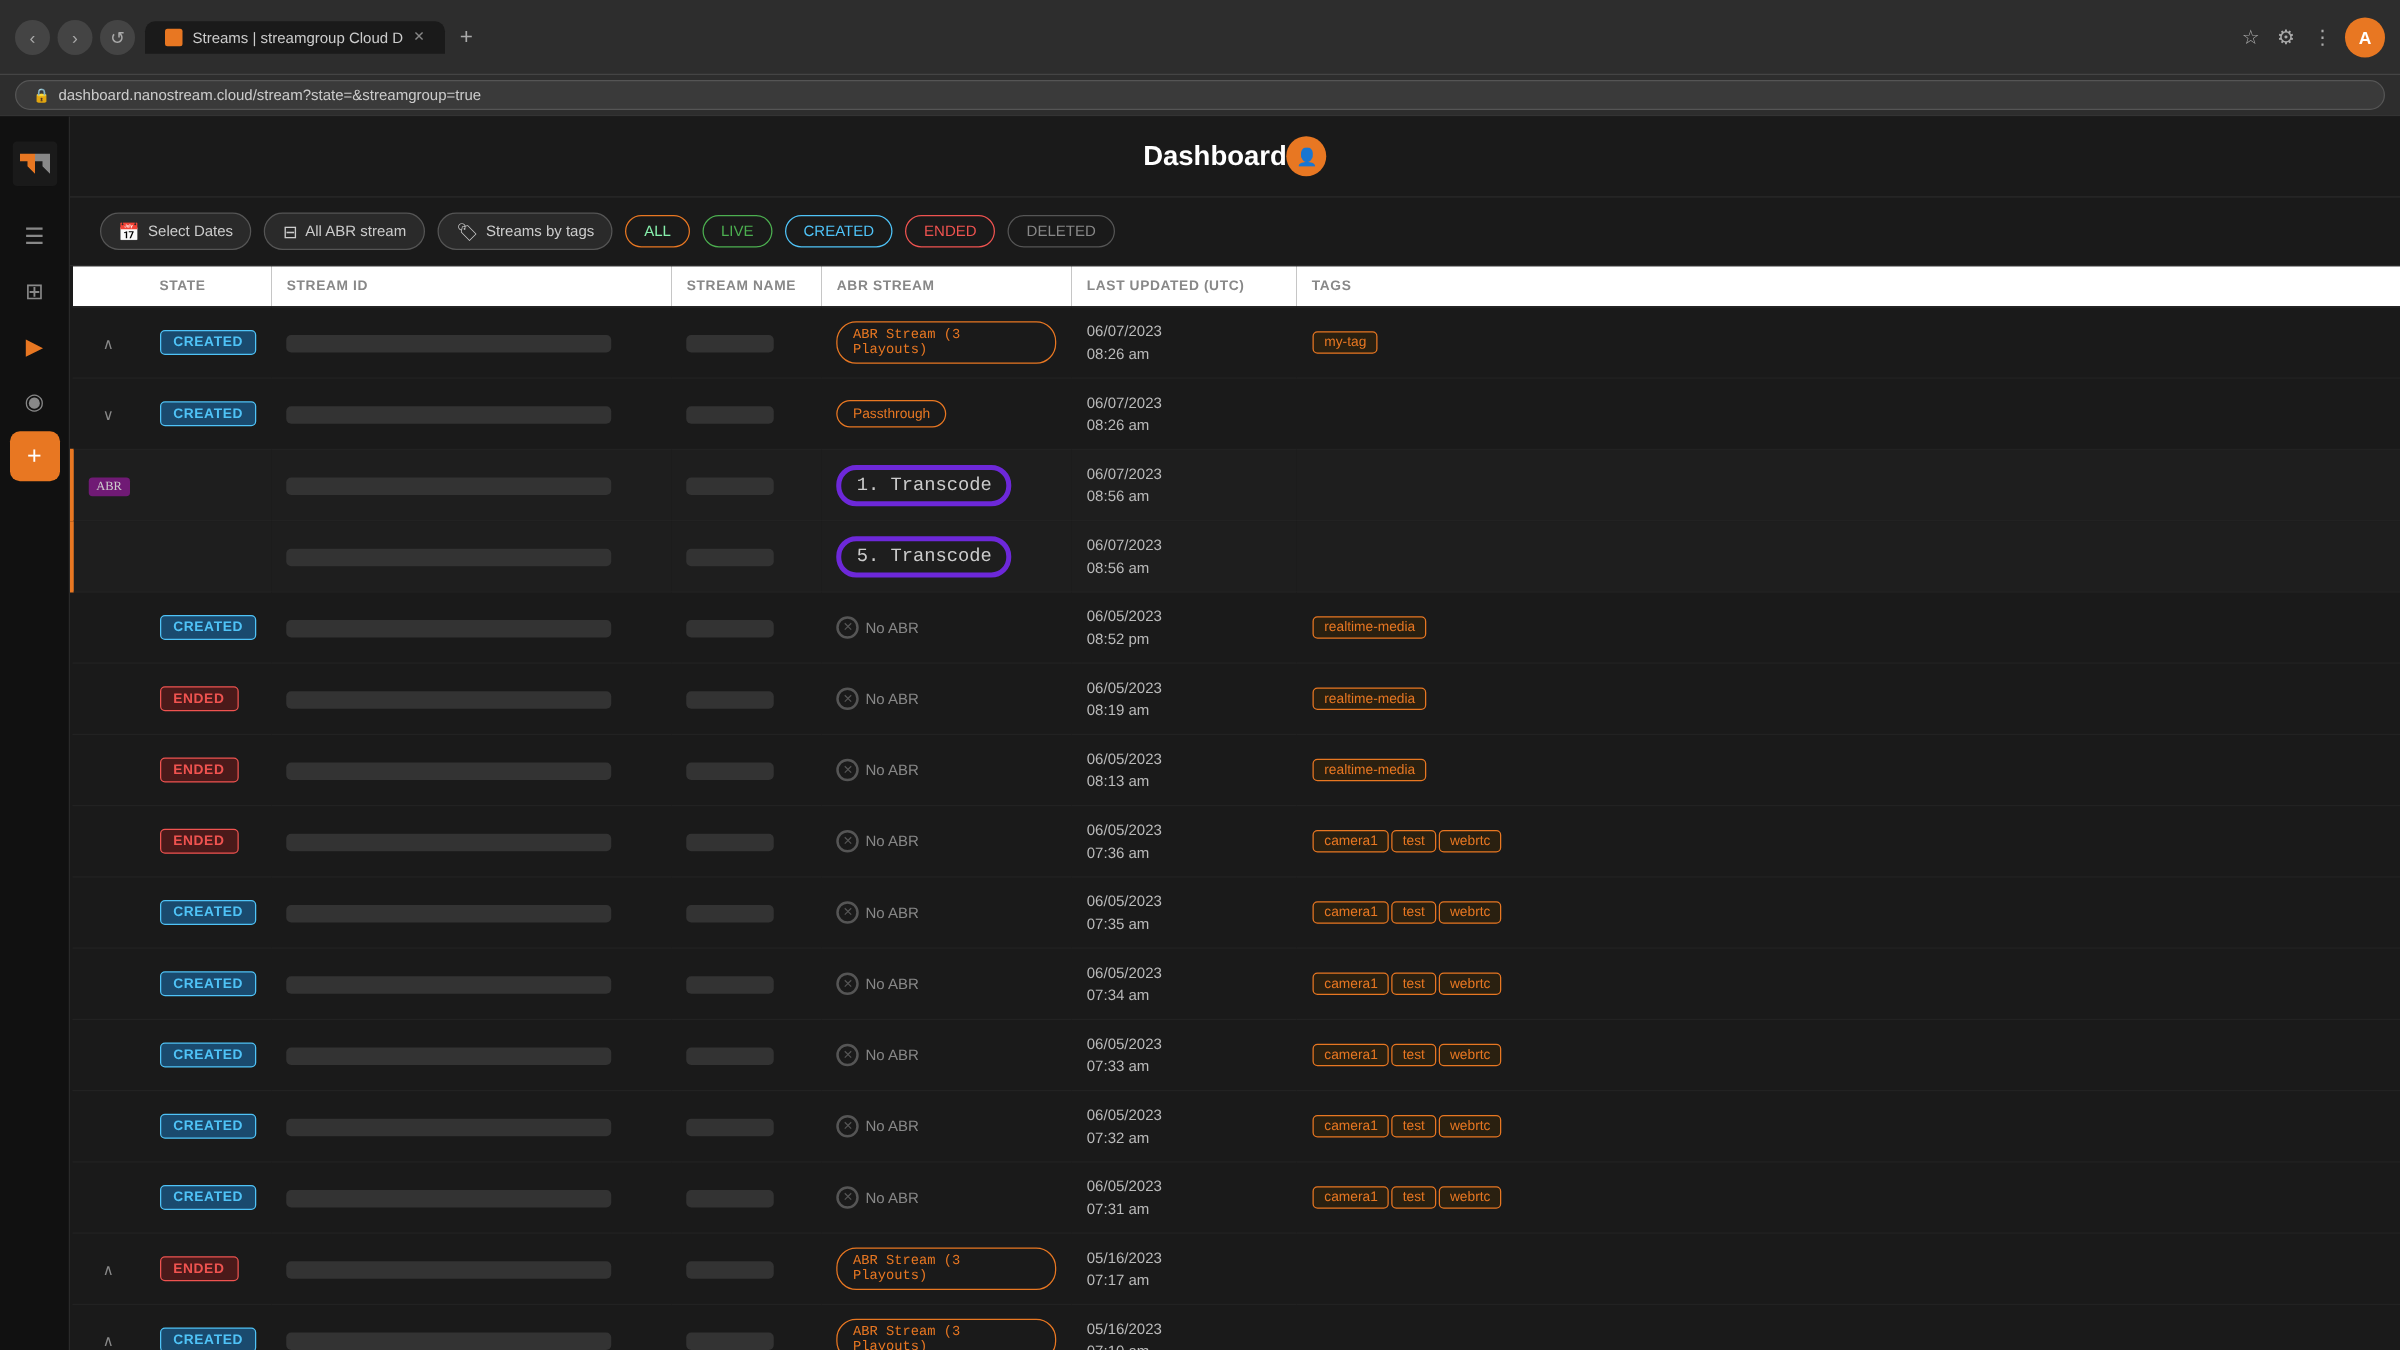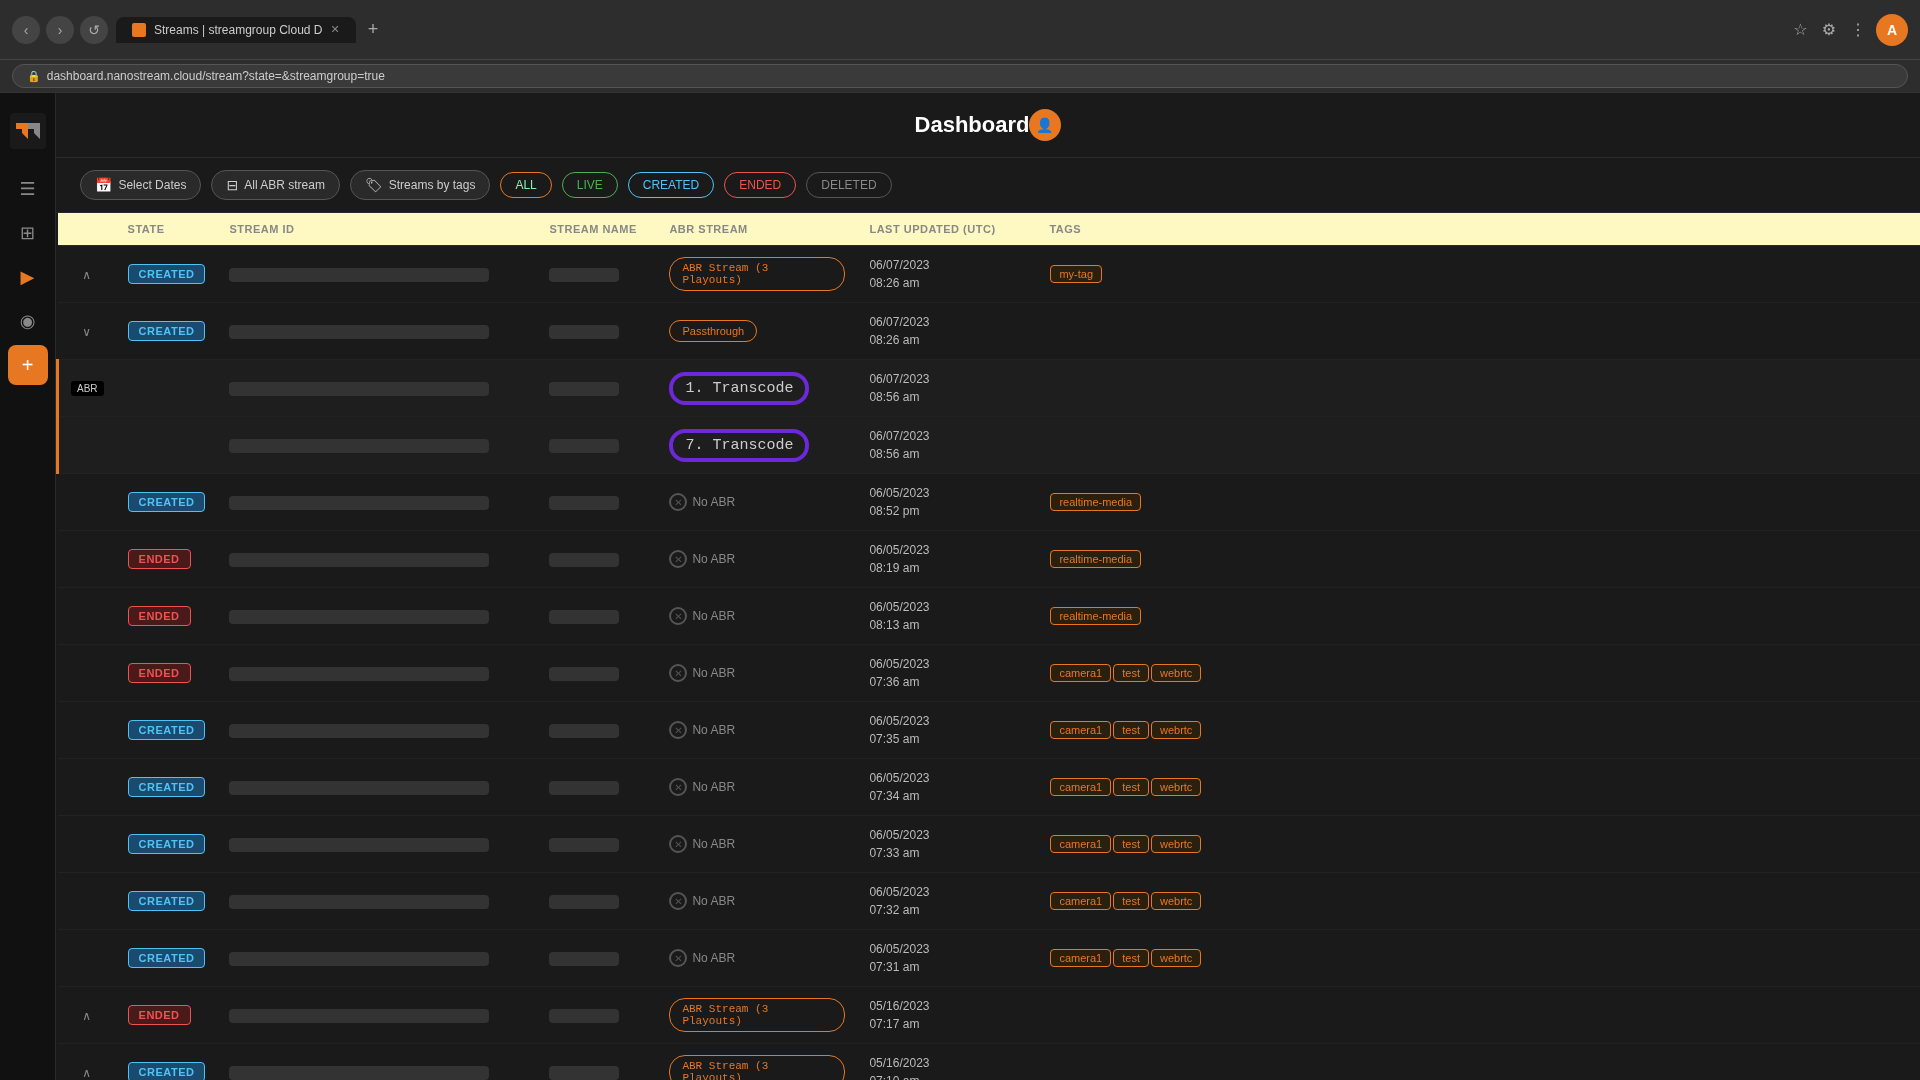--- a/index.html
+++ b/index.html
@@ -231,21 +231,21 @@
     .table-container {
       flex: 1;
       overflow-y: auto;
       overflow-x: hidden;
     }
     .stream-table {
       width: 100%;
       border-collapse: collapse;
     }
     .stream-table thead th {
-      background: #fef9c3;
+      background: #ffffff;
       color: #888;
       font-size: 11px;
       font-weight: 600;
       letter-spacing: 0.5px;
       text-transform: uppercase;
       padding: 10px 12px;
       text-align: left;
       border-bottom: 1px solid #2a2a2a;
       position: sticky;
       top: 0;
@@ -334,26 +334,27 @@
     
     .expand-icon {
       cursor: pointer;
       color: #888;
       font-size: 12px;
       padding: 4px;
     }
 
     
     .abr-label {
-      background: #000000;
+      background: #701a75;
       color: #ccc;
       font-size: 10px;
       padding: 2px 6px;
       border-radius: 3px;
       display: inline-block;
+      font-family: Liberation Serif, serif;
     }
 
     .timestamp {
       font-size: 12px;
       color: #bbb;
       line-height: 1.5;
     }
 
     .stream-id-cell {
       max-width: 320px;
@@ -538,21 +539,21 @@
               <td>
                 <div class="timestamp">06/07/2023<br>08:56 am</div>
               </td>
               <td></td>
             </tr>
             <tr style="border-left: 3px solid rgb(232, 119, 34); background: rgb(30, 30, 30);">
               <td style="text-align: center;"></td>
               <td></td>
               <td class="stream-id-cell"><div style="display: inline-block; background: rgb(51, 51, 51); border-radius: 4px; height: 14px; width: 260px; vertical-align: middle;"></div></td>
               <td class="stream-name-cell"><div style="display: inline-block; background: rgb(51, 51, 51); border-radius: 4px; height: 14px; width: 70px; vertical-align: middle;"></div></td>
-              <td><span class="transcode-badge">7. Transcode</span></td>
+              <td><span class="transcode-badge">5. Transcode</span></td>
               <td>
                 <div class="timestamp">06/07/2023<br>08:56 am</div>
               </td>
               <td></td>
             </tr>
             <tr>
               <td style="text-align: center;"></td>
               <td><span class="badge badge-created">CREATED</span></td>
               <td class="stream-id-cell"><div style="display: inline-block; background: rgb(51, 51, 51); border-radius: 4px; height: 14px; width: 260px; vertical-align: middle;"></div></td>
               <td class="stream-name-cell"><div style="display: inline-block; background: rgb(51, 51, 51); border-radius: 4px; height: 14px; width: 70px; vertical-align: middle;"></div></td>

